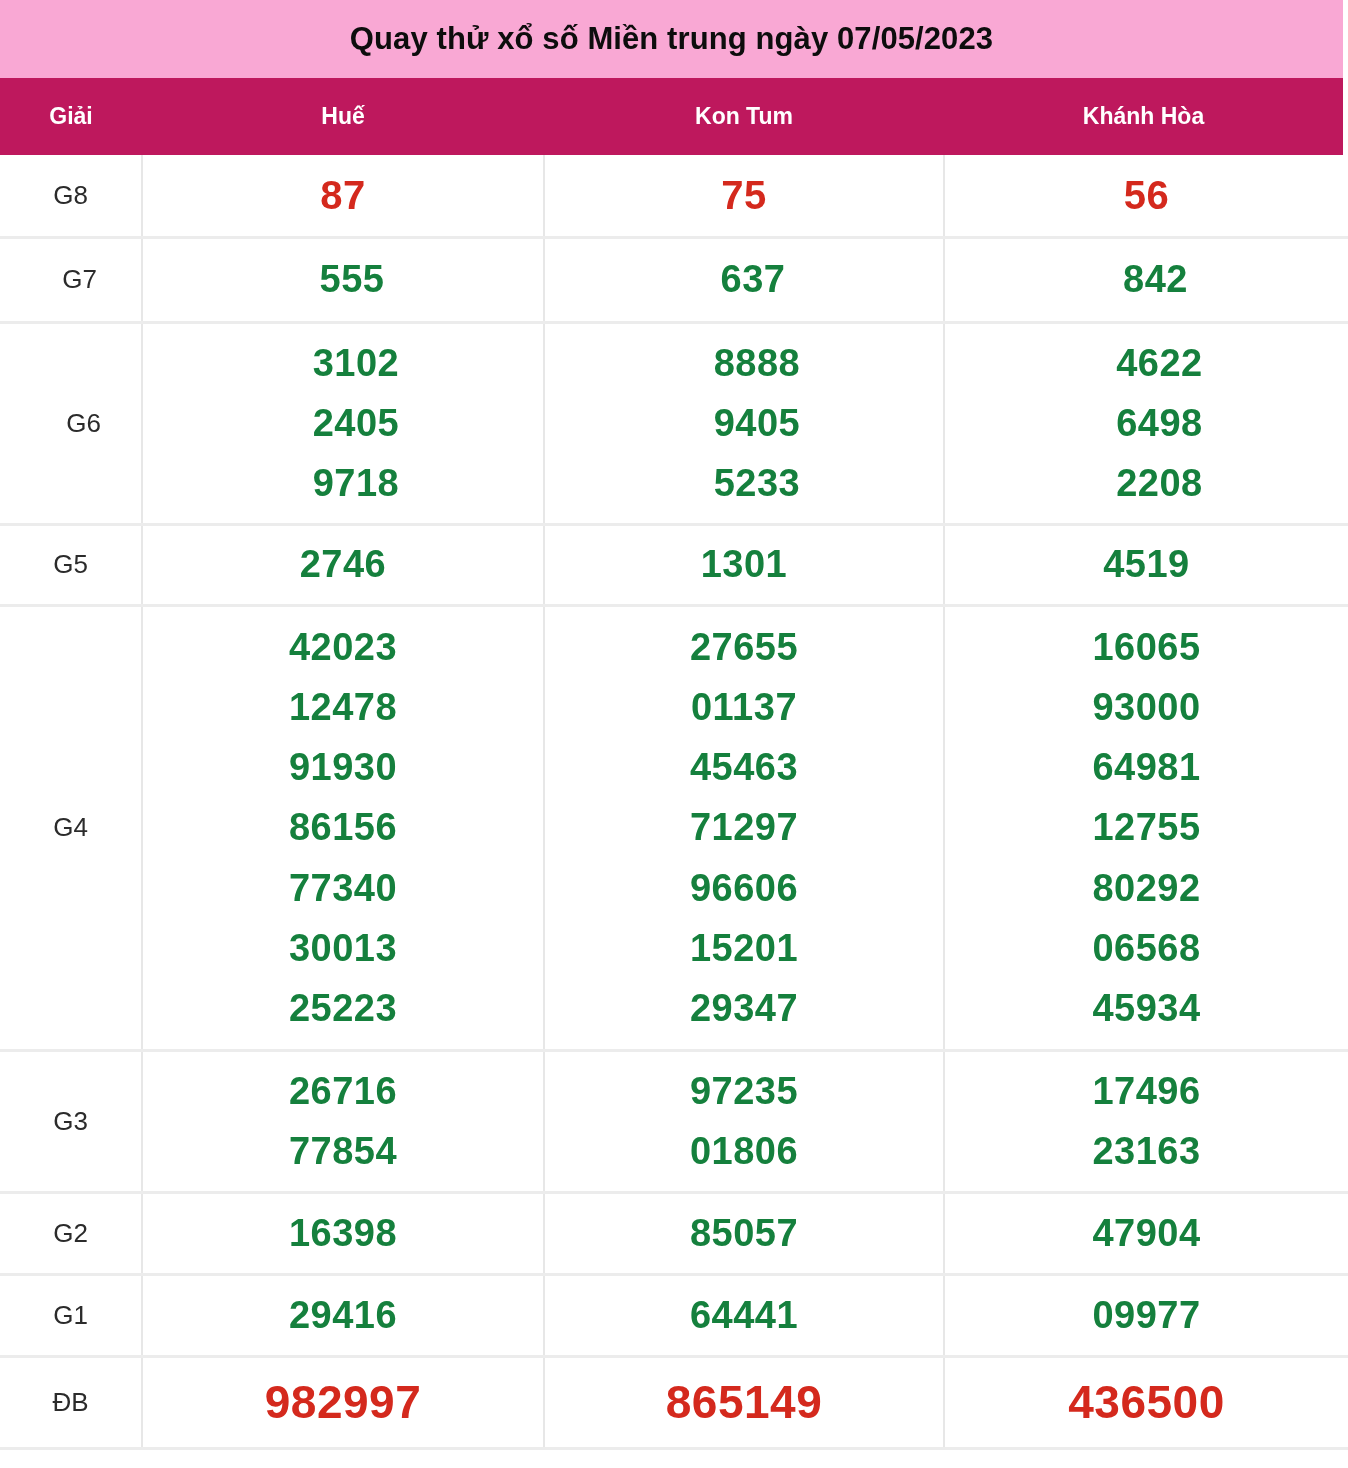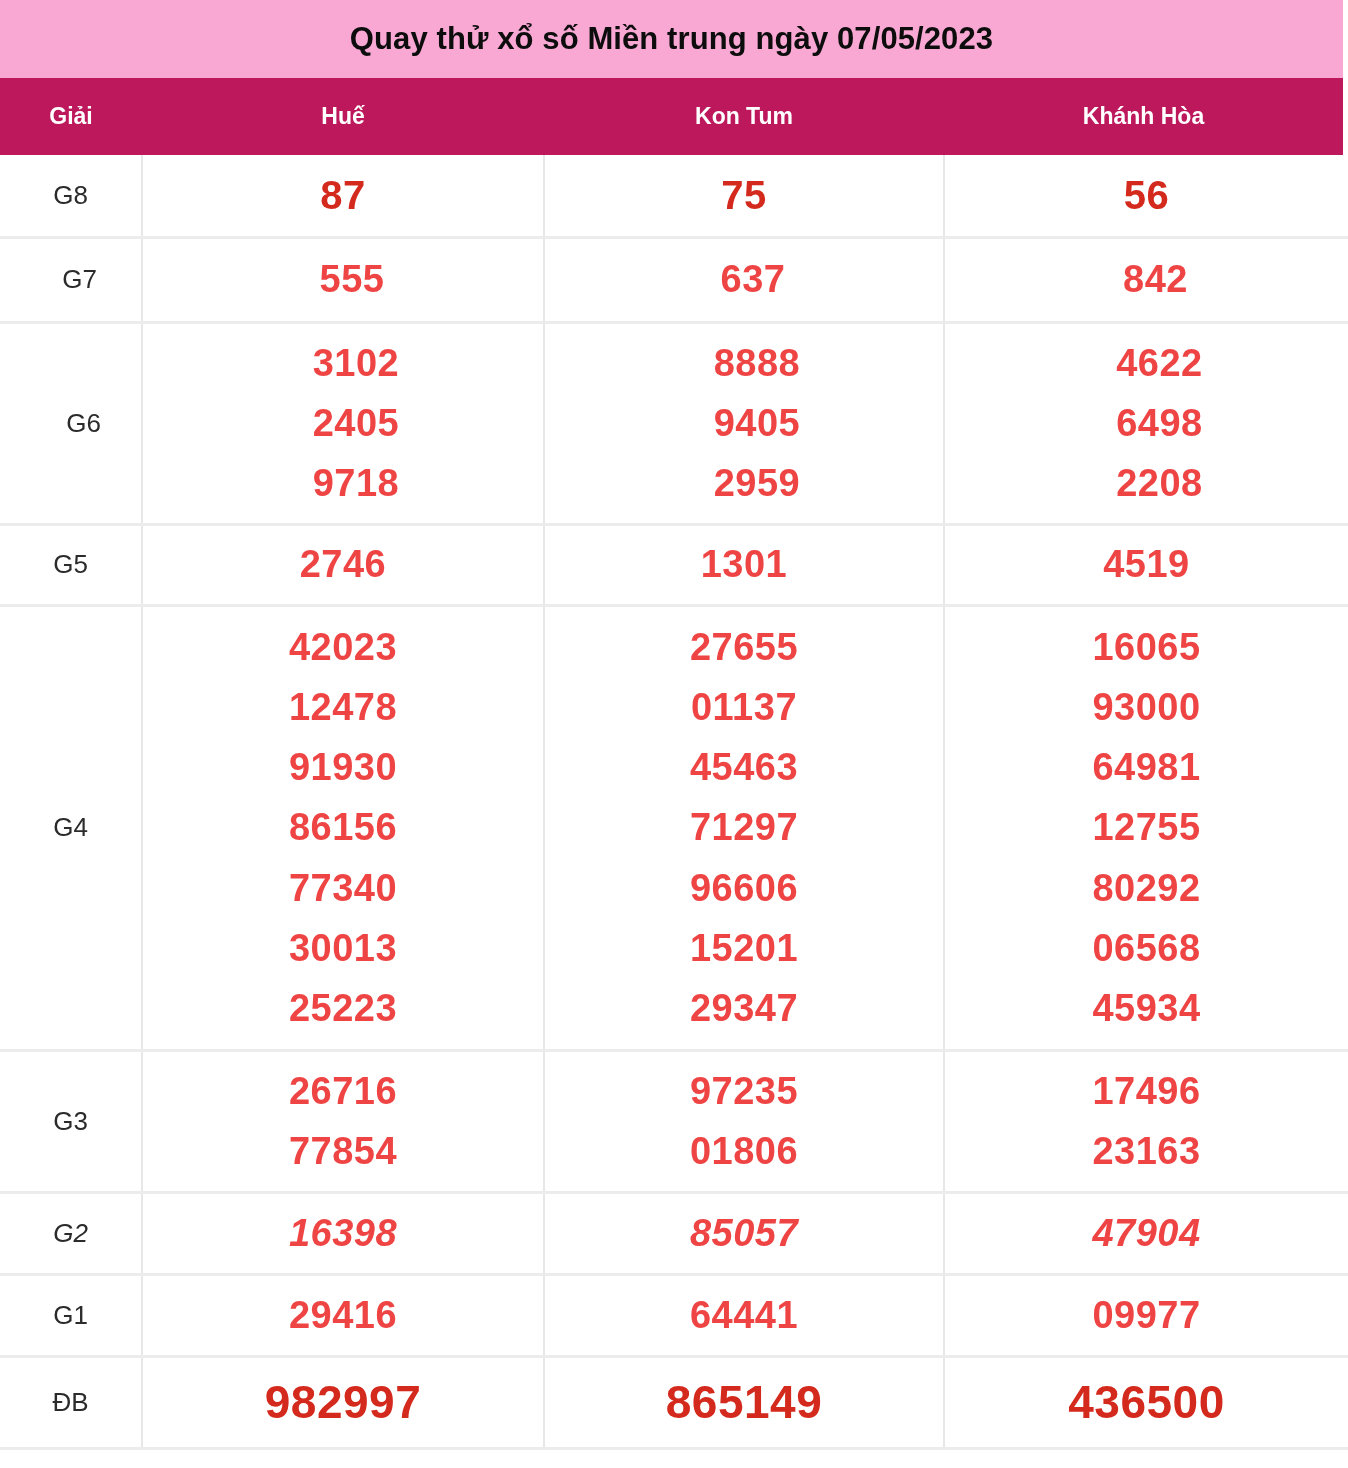--- a/index.html
+++ b/index.html
@@ -81,38 +81,38 @@
   .prize-label {
     font-size: 26px;
     color: #2b2b2b;
     font-weight: normal;
     border-right: 2px solid #e7e7e7;
   }
 
   .num-cell {
     font-size: 38px;
     font-weight: bold;
-    color: #ef4444;
+    color: #15803d;
     line-height: 1.58;
     letter-spacing: 0.5px;
   }
   .num-cell .n { display: block; }
 
   
   .row-g8 .num-cell { color: var(--accent, #d4291d); font-size: 40px; }
   .row-db .num-cell { color: var(--accent, #d4291d); font-size: 46px; }
 
   
   .row-g8 td { height: 82px; }
   .row-g7 td { height: 85px; padding-left: 18px; }
   .row-g6 td { height: 202px; padding-left: 26px; }
   .row-g5 td { height: 81px; }
   .row-g4 td { height: 445px; }
   .row-g3 td { height: 142px; }
-  .row-g2 td { height: 82px; font-style: italic; }
+  .row-g2 td { height: 82px; }
   .row-g1 td { height: 82px; }
   .row-db td { height: 92px; }
 </style>
 </head>
 <body>
 
 <div id="lottery-page" style="--banner-bg: #e4ab5a; --header-bg: #72b764; --accent: #d4291d;">
 
   <div class="title-banner" style="background: #f9a8d4;">
     <div class="title-text">Quay thử xổ số Miền trung ngày 07/05/2023</div>
@@ -160,21 +160,21 @@
         <tr class="row-g6">
           <td class="prize-label">G6</td>
           <td class="num-cell">
             <span class="n">3102</span>
             <span class="n">2405</span>
             <span class="n">9718</span>
           </td>
           <td class="num-cell">
             <span class="n">8888</span>
             <span class="n">9405</span>
-            <span class="n">2959</span>
+            <span class="n">5233</span>
           </td>
           <td class="num-cell">
             <span class="n">4622</span>
             <span class="n">6498</span>
             <span class="n">2208</span>
           </td>
         </tr>
         <tr class="row-g5">
           <td class="prize-label">G5</td>
           <td class="num-cell">

